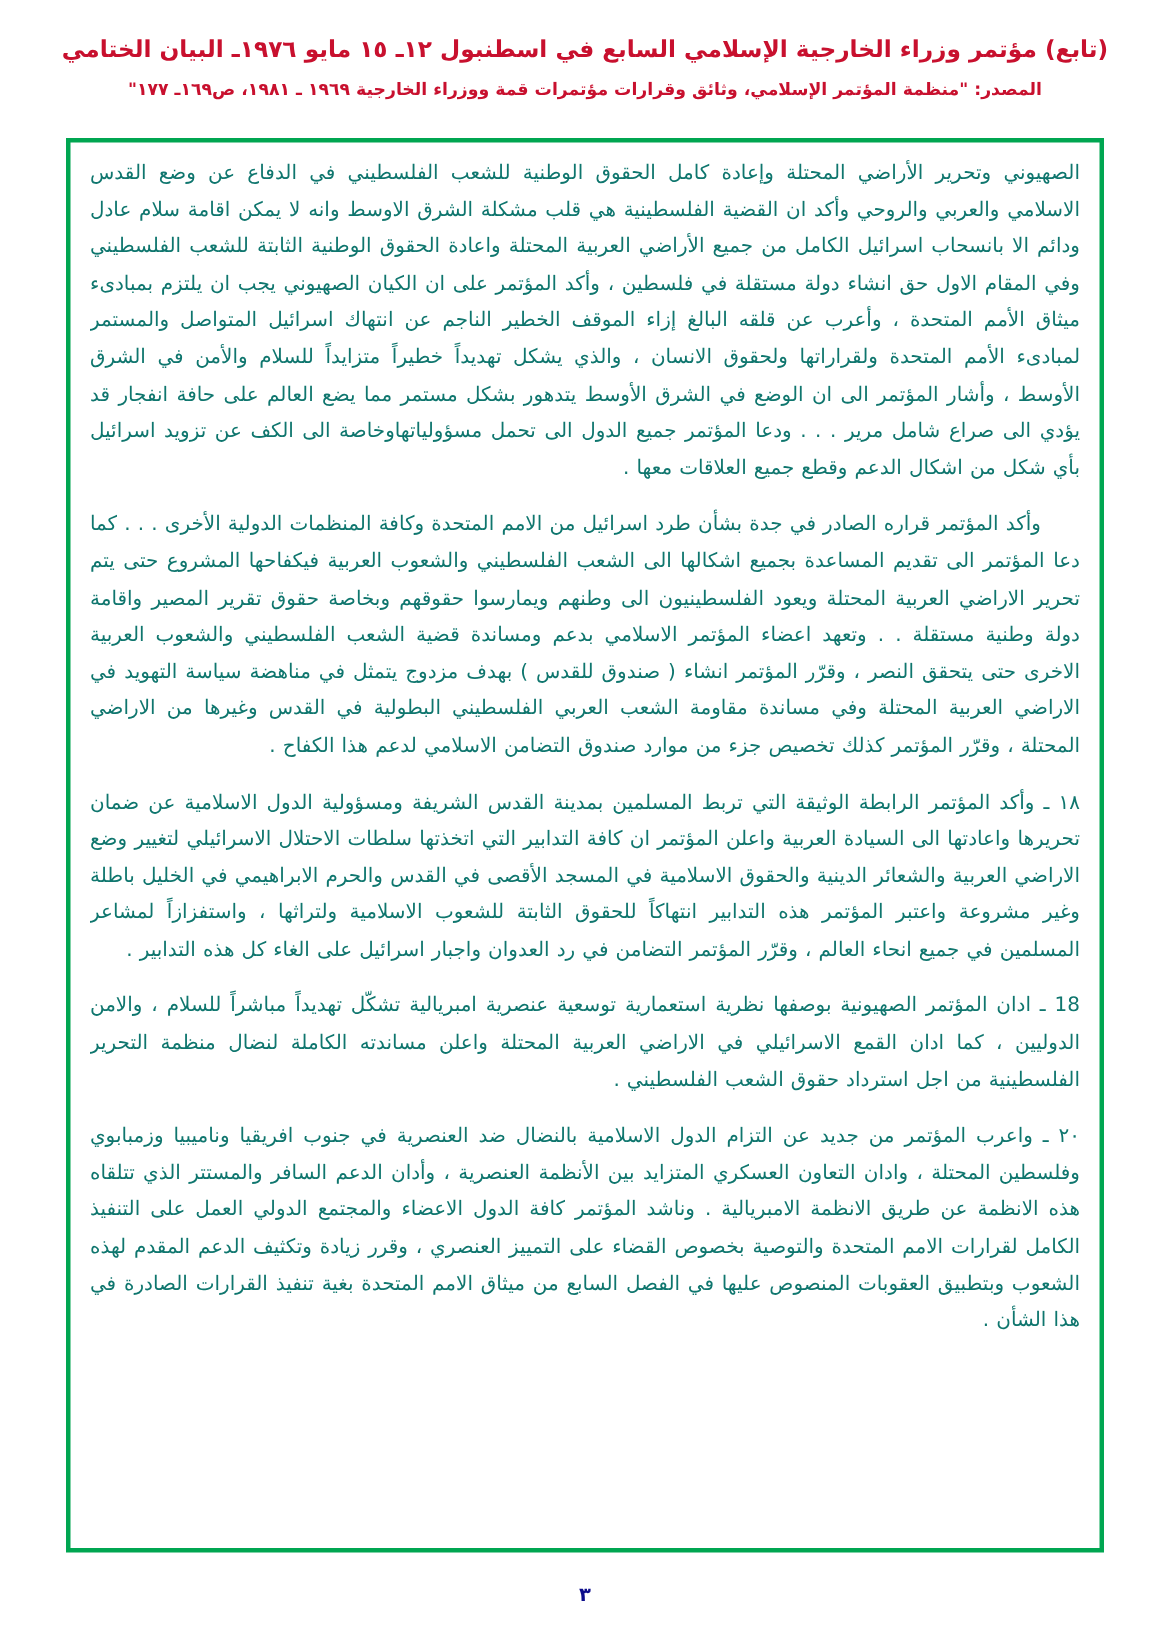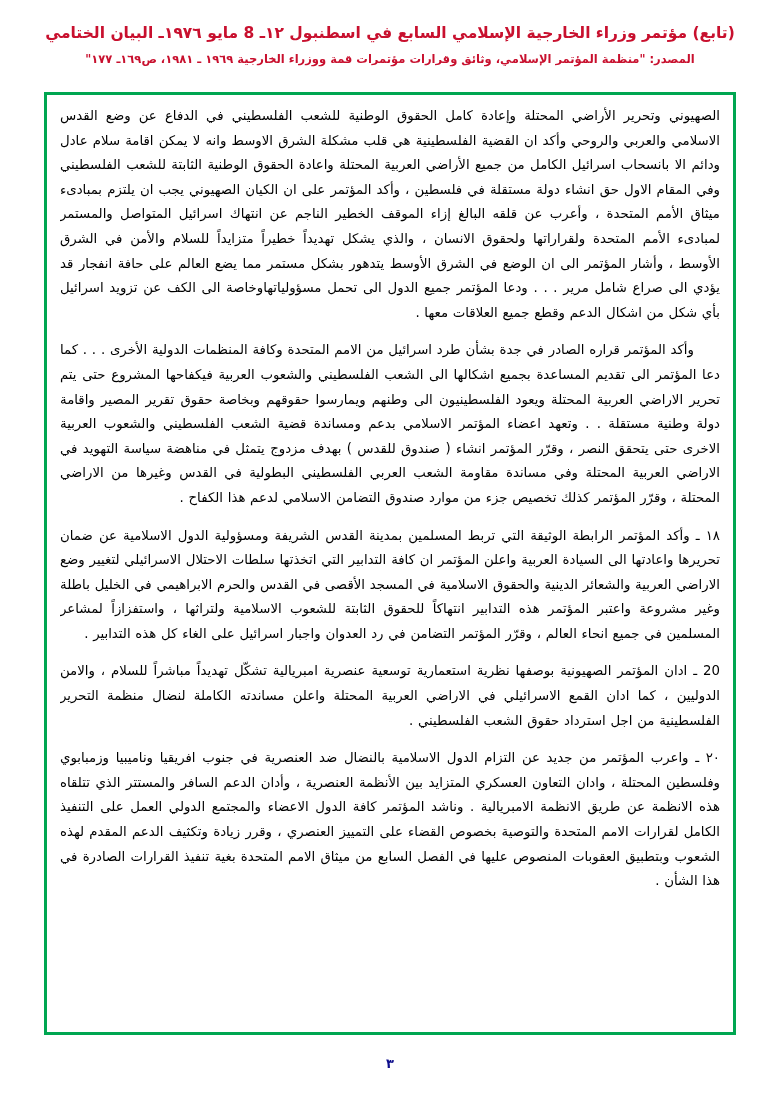--- a/index.html
+++ b/index.html
@@ -52,21 +52,21 @@
   .content {
     position: absolute;
     top: 102px;
     right: 60px;
     left: 60px;
     bottom: 66px;
     overflow: hidden;
     direction: rtl;
   }
   .para {
-    color: #000000;
+    color: #0f766e;
     font-size: 13.3px;
     line-height: 1.85;
     text-align: justify;
     text-align-last: right;
     margin: 0 0 13px 0;
     text-justify: inter-word;
     word-spacing: 0.5px;
   }
   .para.first {
     margin-top: 2px;
@@ -84,29 +84,29 @@
     font-size: 13px;
     font-weight: bold;
   }
 </style>
 </head>
 <body>
 
 <div class="page">
 
   <div class="header">
-    <div class="header-title">(تابع) مؤتمر وزراء الخارجية الإسلامي السابع في اسطنبول ١٢ـ 8 مايو ١٩٧٦ـ البيان الختامي</div>
+    <div class="header-title">(تابع) مؤتمر وزراء الخارجية الإسلامي السابع في اسطنبول ١٢ـ ١٥ مايو ١٩٧٦ـ البيان الختامي</div>
     <div class="header-source">المصدر: "منظمة المؤتمر الإسلامي، وثائق وقرارات مؤتمرات قمة ووزراء الخارجية ١٩٦٩ ـ ١٩٨١، ص١٦٩ـ ١٧٧"</div>
   </div>
 
   <div class="frame"></div>
 
   <div class="content">
     <p class="para first">الصهيوني وتحرير الأراضي المحتلة وإعادة كامل الحقوق الوطنية للشعب الفلسطيني في الدفاع عن وضع القدس الاسلامي والعربي والروحي وأكد ان القضية الفلسطينية هي قلب مشكلة الشرق الاوسط وانه لا يمكن اقامة سلام عادل ودائم الا بانسحاب اسرائيل الكامل من جميع الأراضي العربية المحتلة واعادة الحقوق الوطنية الثابتة للشعب الفلسطيني وفي المقام الاول حق انشاء دولة مستقلة في فلسطين ، وأكد المؤتمر على ان الكيان الصهيوني يجب ان يلتزم بمبادىء ميثاق الأمم المتحدة ، وأعرب عن قلقه البالغ إزاء الموقف الخطير الناجم عن انتهاك اسرائيل المتواصل والمستمر لمبادىء الأمم المتحدة ولقراراتها ولحقوق الانسان ، والذي يشكل تهديداً خطيراً متزايداً للسلام والأمن في الشرق الأوسط ، وأشار المؤتمر الى ان الوضع في الشرق الأوسط يتدهور بشكل مستمر مما يضع العالم على حافة انفجار قد يؤدي الى صراع شامل مرير . . . ودعا المؤتمر جميع الدول الى تحمل مسؤولياتهاوخاصة الى الكف عن تزويد اسرائيل بأي شكل من اشكال الدعم وقطع جميع العلاقات معها .</p>
     <p class="para indent">وأكد المؤتمر قراره الصادر في جدة بشأن طرد اسرائيل من الامم المتحدة وكافة المنظمات الدولية الأخرى . . . كما دعا المؤتمر الى تقديم المساعدة بجميع اشكالها الى الشعب الفلسطيني والشعوب العربية فيكفاحها المشروع حتى يتم تحرير الاراضي العربية المحتلة ويعود الفلسطينيون الى وطنهم ويمارسوا حقوقهم وبخاصة حقوق تقرير المصير واقامة دولة وطنية مستقلة . . وتعهد اعضاء المؤتمر الاسلامي بدعم ومساندة قضية الشعب الفلسطيني والشعوب العربية الاخرى حتى يتحقق النصر ، وقرّر المؤتمر انشاء ( صندوق للقدس ) بهدف مزدوج يتمثل في مناهضة سياسة التهويد في الاراضي العربية المحتلة وفي مساندة مقاومة الشعب العربي الفلسطيني البطولية في القدس وغيرها من الاراضي المحتلة ، وقرّر المؤتمر كذلك تخصيص جزء من موارد صندوق التضامن الاسلامي لدعم هذا الكفاح .</p>
     <p class="para">١٨ ـ وأكد المؤتمر الرابطة الوثيقة التي تربط المسلمين بمدينة القدس الشريفة ومسؤولية الدول الاسلامية عن ضمان تحريرها واعادتها الى السيادة العربية واعلن المؤتمر ان كافة التدابير التي اتخذتها سلطات الاحتلال الاسرائيلي لتغيير وضع الاراضي العربية والشعائر الدينية والحقوق الاسلامية في المسجد الأقصى في القدس والحرم الابراهيمي في الخليل باطلة وغير مشروعة واعتبر المؤتمر هذه التدابير انتهاكاً للحقوق الثابتة للشعوب الاسلامية ولتراثها ، واستفزازاً لمشاعر المسلمين في جميع انحاء العالم ، وقرّر المؤتمر التضامن في رد العدوان واجبار اسرائيل على الغاء كل هذه التدابير .</p>
-    <p class="para">20 ـ ادان المؤتمر الصهيونية بوصفها نظرية استعمارية توسعية عنصرية امبريالية تشكّل تهديداً مباشراً للسلام ، والامن الدوليين ، كما ادان القمع الاسرائيلي في الاراضي العربية المحتلة واعلن مساندته الكاملة لنضال منظمة التحرير الفلسطينية من اجل استرداد حقوق الشعب الفلسطيني .</p>
+    <p class="para">18 ـ ادان المؤتمر الصهيونية بوصفها نظرية استعمارية توسعية عنصرية امبريالية تشكّل تهديداً مباشراً للسلام ، والامن الدوليين ، كما ادان القمع الاسرائيلي في الاراضي العربية المحتلة واعلن مساندته الكاملة لنضال منظمة التحرير الفلسطينية من اجل استرداد حقوق الشعب الفلسطيني .</p>
     <p class="para">٢٠ ـ واعرب المؤتمر من جديد عن التزام الدول الاسلامية بالنضال ضد العنصرية في جنوب افريقيا وناميبيا وزمبابوي وفلسطين المحتلة ، وادان التعاون العسكري المتزايد بين الأنظمة العنصرية ، وأدان الدعم السافر والمستتر الذي تتلقاه هذه الانظمة عن طريق الانظمة الامبريالية . وناشد المؤتمر كافة الدول الاعضاء والمجتمع الدولي العمل على التنفيذ الكامل لقرارات الامم المتحدة والتوصية بخصوص القضاء على التمييز العنصري ، وقرر زيادة وتكثيف الدعم المقدم لهذه الشعوب وبتطبيق العقوبات المنصوص عليها في الفصل السابع من ميثاق الامم المتحدة بغية تنفيذ القرارات الصادرة في هذا الشأن .</p>
   </div>
 
   <div class="page-number">٣</div>
 
 </div>
 
 </body></html>

